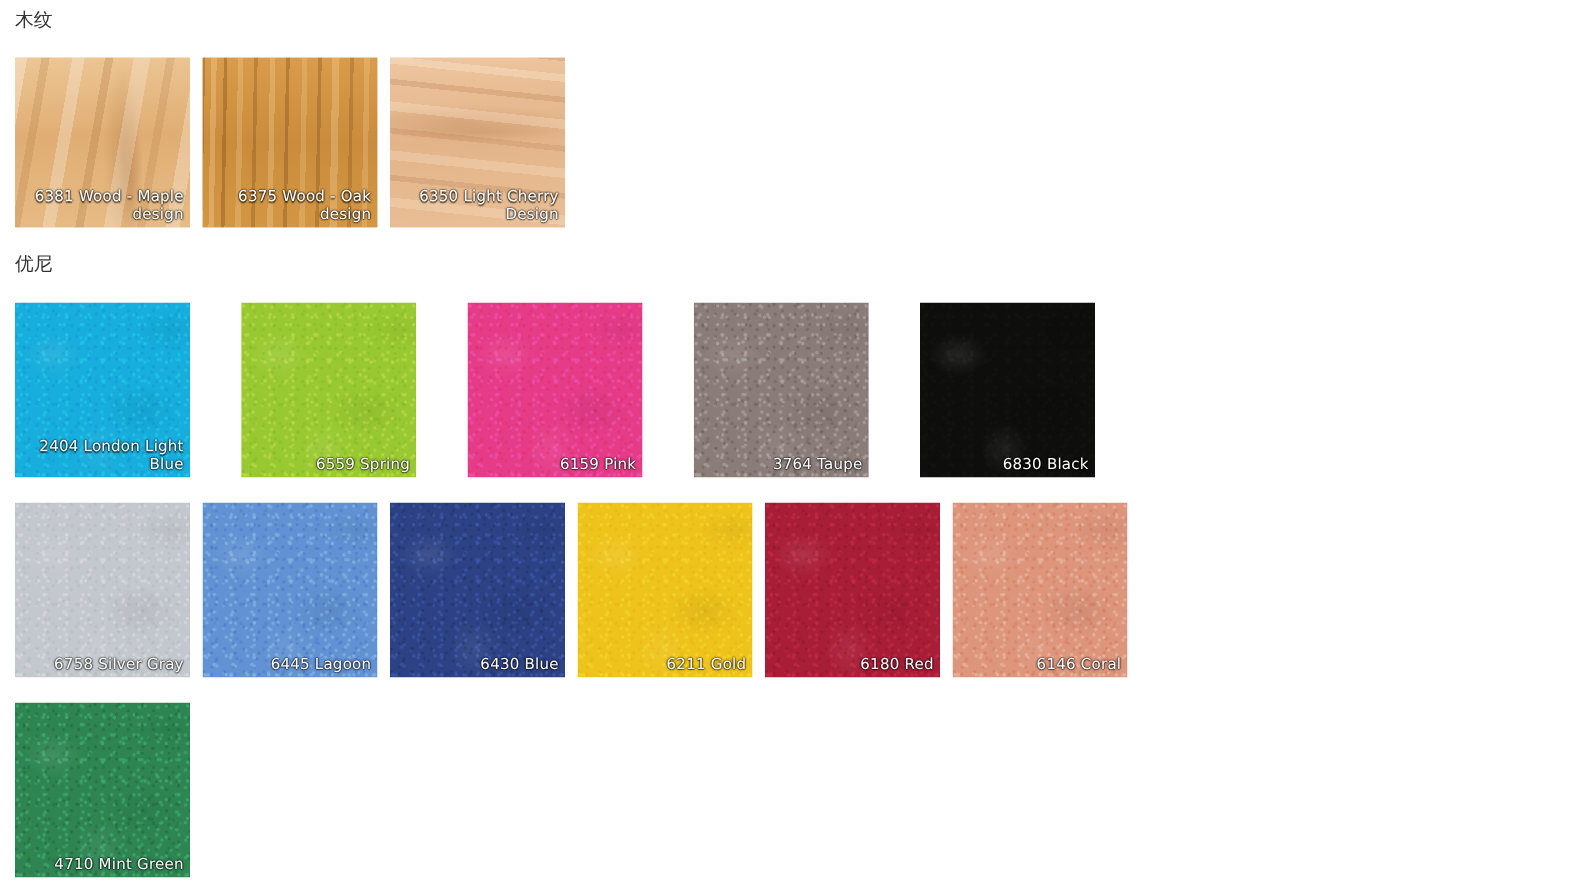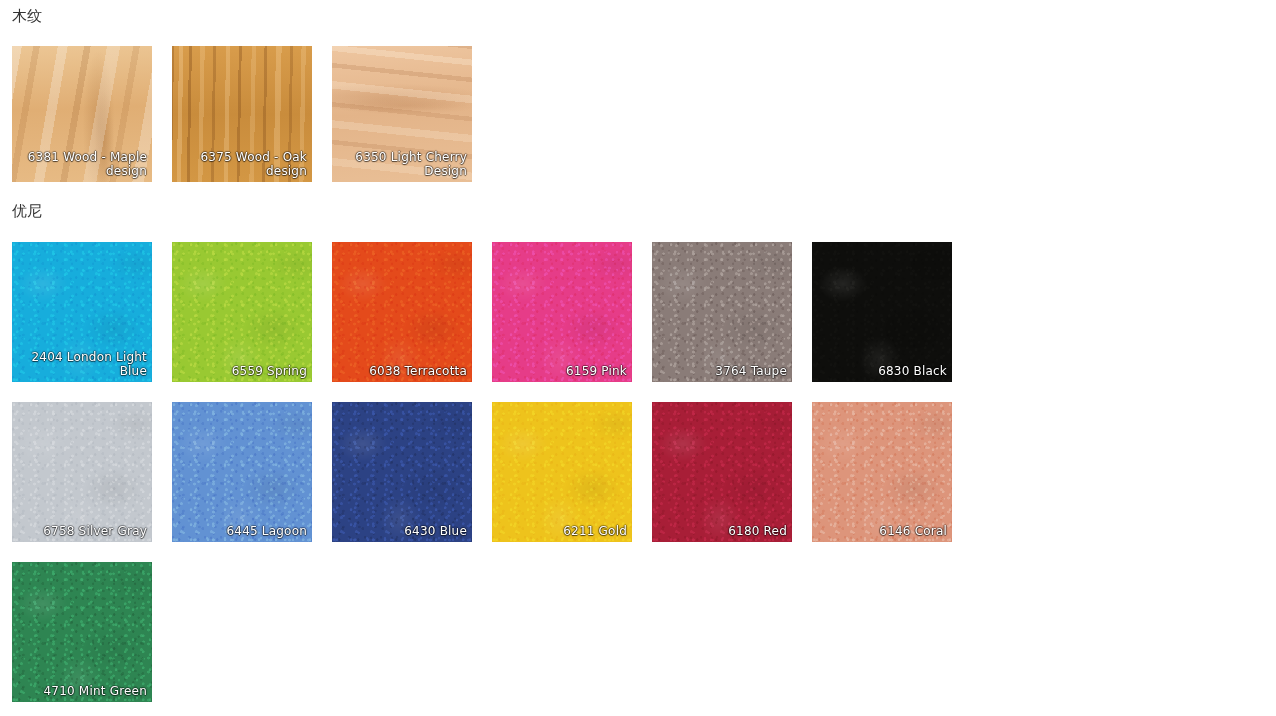--- a/index.html
+++ b/index.html
@@ -32,21 +32,21 @@
   
   .swatch-row {
     display: flex;
     flex-wrap: nowrap;
   }
 
   .swatch {
     position: relative;
     width: 140px;
     flex: 0 0 140px;
-    margin-right: 20px;
+    margin-right: 10px;
     overflow: hidden;
   }
   .swatch:last-child { margin-right: 0; }
 
   .swatch-wood   { height: 136px; }
   .swatch-color  { height: 140px; }
 
   
   .fill {
     position: absolute;
@@ -187,42 +187,36 @@
       <div class="fill"></div>
       <div class="caption">6350 Light Cherry
 Design</div>
     </div>
   </div>
 
   <div style="padding:19px 0 0 8px;">
     <div class="section-title">优尼</div>
   </div>
 
-  <div class="swatch-row" style="margin:21px 0 0 12px;">
+  <div class="swatch-row" style="margin:21px 0 0 12px;gap:31px;">
 
     <div class="swatch swatch-color">
       <div class="fill" style="background-color: rgb(23, 173, 220);"></div>
       <div class="mottle"></div>
       <div class="grain"></div>
       <div class="caption">2404 London Light Blue</div>
     </div>
 
     <div class="swatch swatch-color">
       <div class="fill" style="background-color: rgb(153, 201, 50);"></div>
       <div class="mottle"></div>
       <div class="grain"></div>
       <div class="caption">6559 Spring</div>
     </div>
 
-    <div class="swatch swatch-color">
-      <div class="fill" style="background-color: rgb(228, 74, 27);"></div>
-      <div class="mottle"></div>
-      <div class="grain"></div>
-      <div class="caption">6038 Terracotta</div>
-    </div>
 
     <div class="swatch swatch-color">
       <div class="fill" style="background-color: rgb(230, 60, 136);"></div>
       <div class="mottle"></div>
       <div class="grain"></div>
       <div class="caption">6159 Pink</div>
     </div>
 
 
     <div class="swatch swatch-color">

